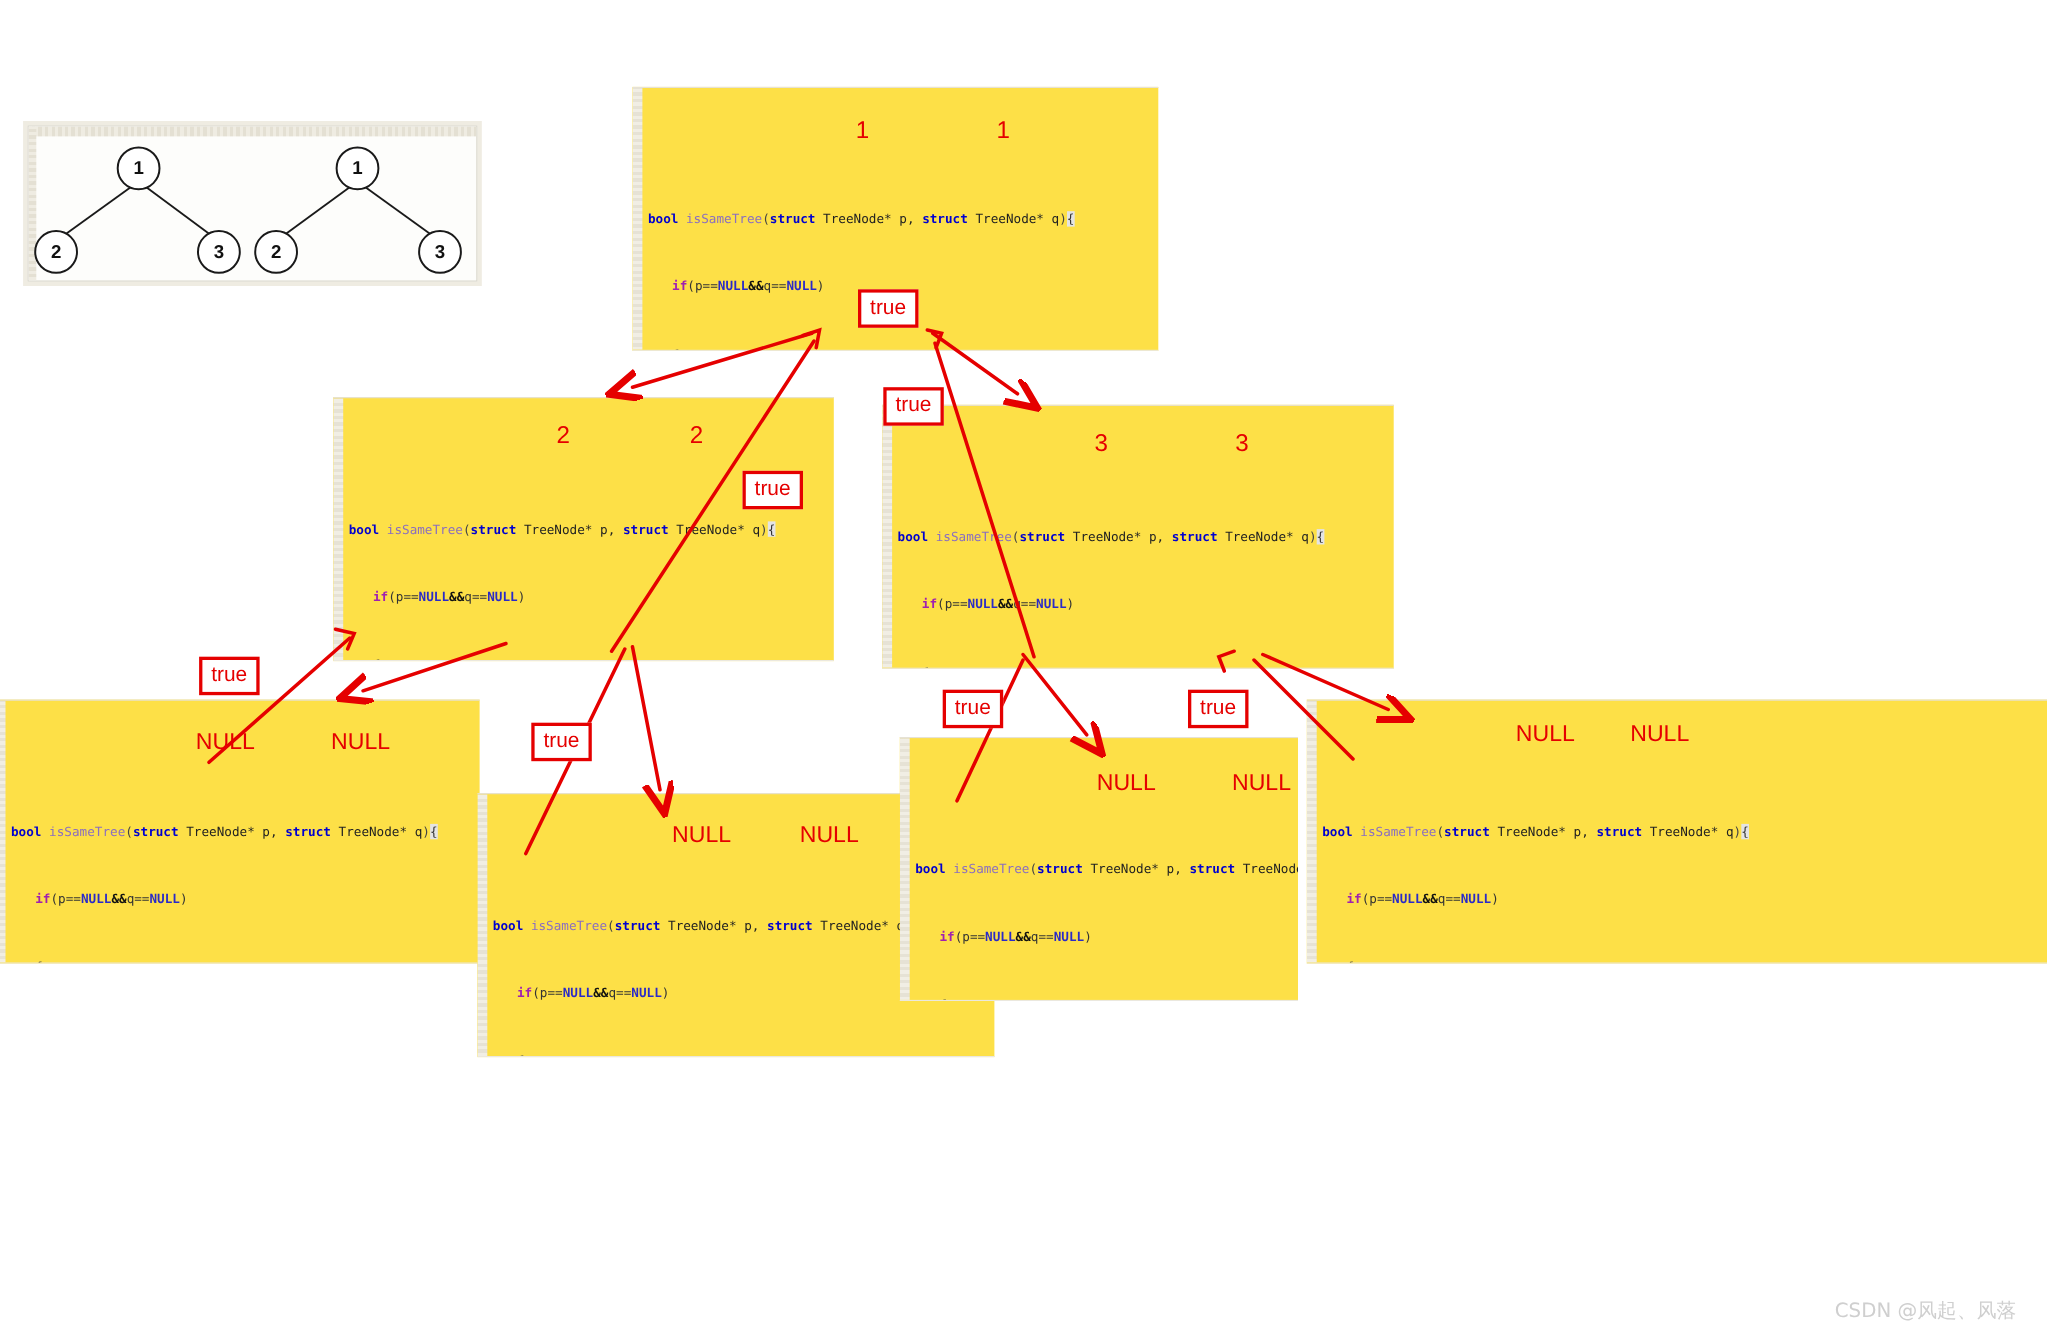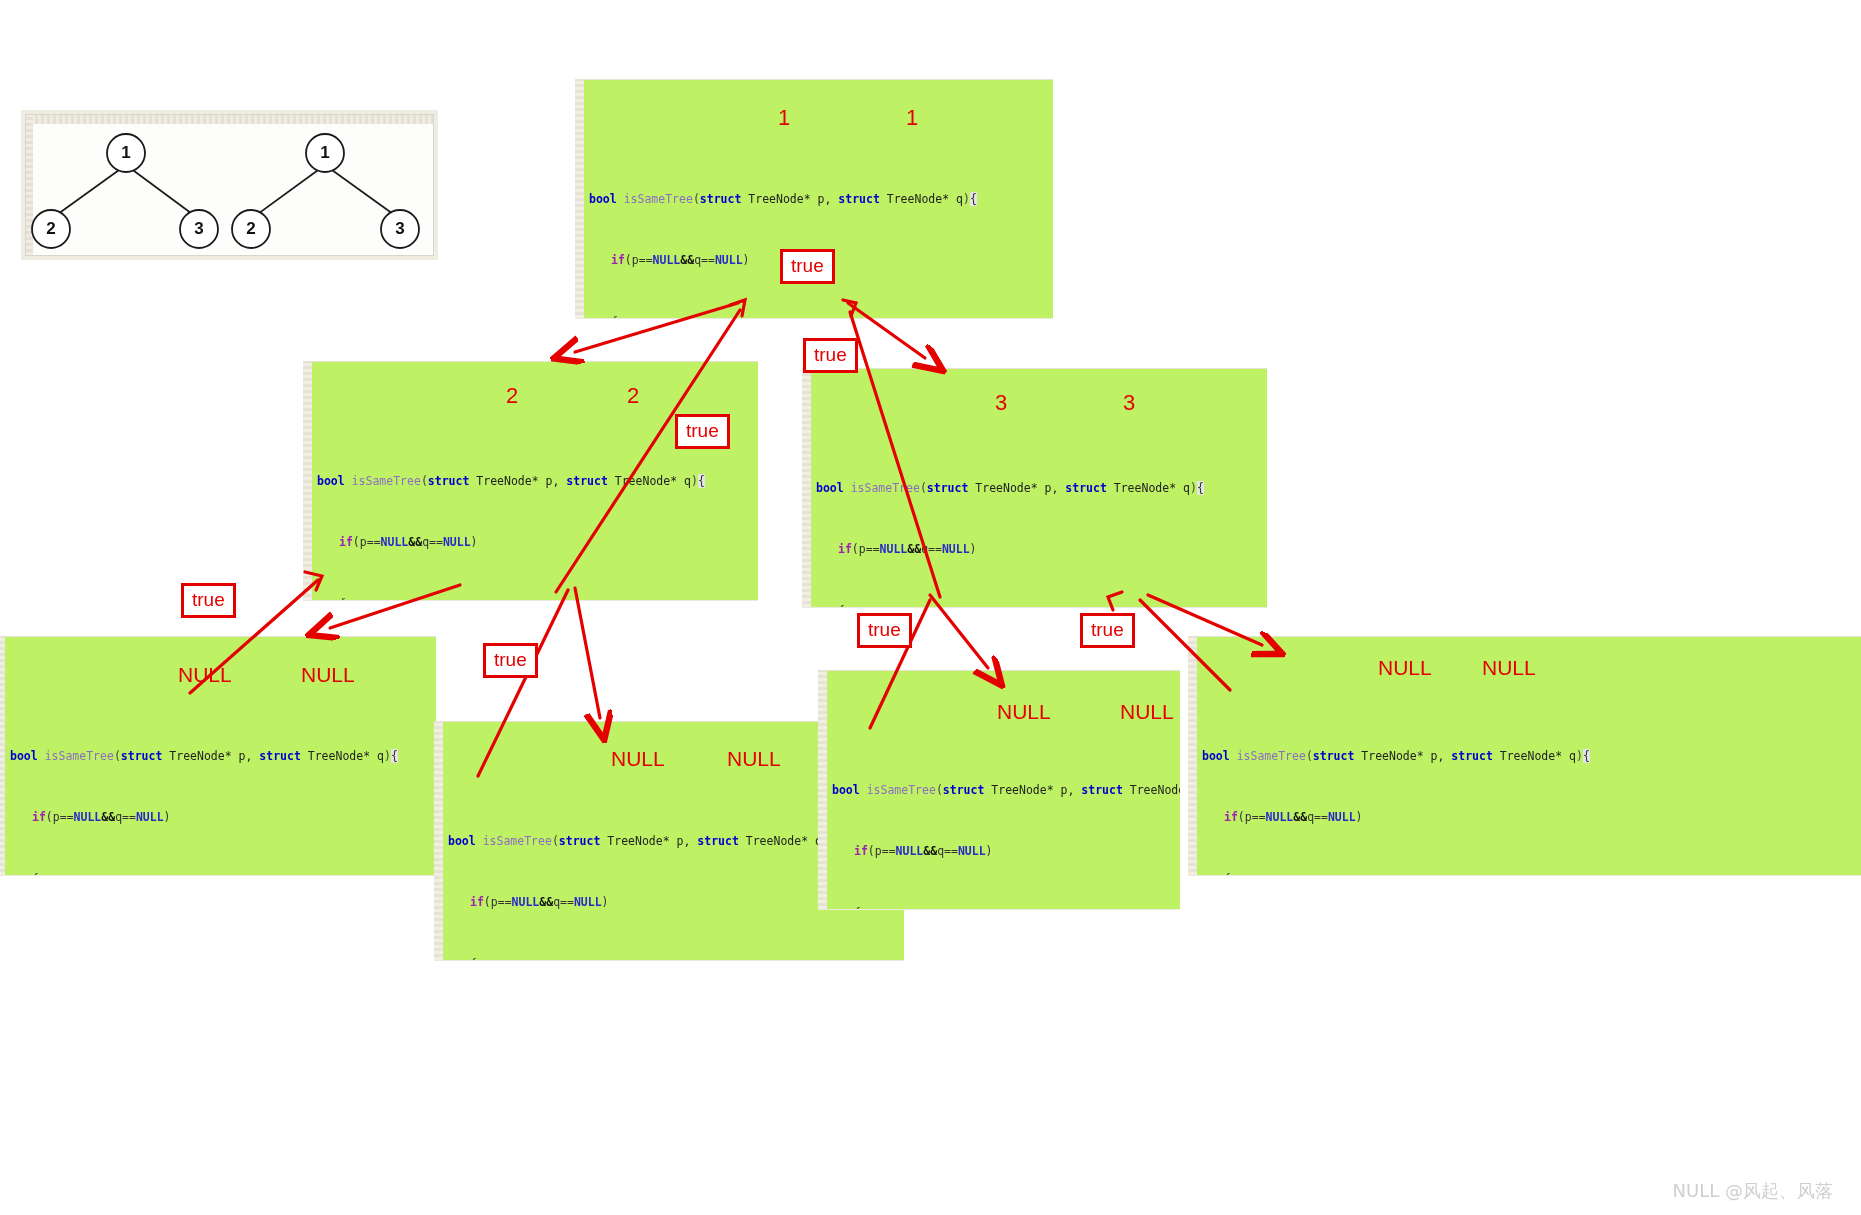--- a/index.html
+++ b/index.html
@@ -31,21 +31,21 @@
   #tree-panel svg{position:absolute;left:0;top:0;}
   .tree-node-label{
     font-family:"Liberation Sans", sans-serif;
     font-size:17px;font-weight:bold;fill:#111;
     text-anchor:middle;dominant-baseline:middle;
   }
 
   
   .code-block{
     position:absolute;
-    background:#bef264;
+    background:#fde047;
     box-sizing:border-box;
     border-top:1px solid #e6e2d6;
     border-bottom:1px solid #ebe8de;
     overflow:hidden;
     font-family:"DejaVu Sans Mono", monospace;
     font-size:11.5px;
     line-height:20.5px;
     white-space:pre;
     color:#333;
   }
@@ -73,20 +73,21 @@
     position:absolute;
     border:3px solid #e50000;
     color:#e50000;
     background:#ffffff;
     font-family:"Liberation Sans", sans-serif;
     font-size:19px;
     line-height:1;
     padding:4px 8px 6px 8px;
     font-weight:400;
     white-space:nowrap;
+    margin-top:14px;
   }
   .anno-text{
     position:absolute;
     color:#e50000;
     font-family:"Liberation Sans", sans-serif;
     font-size:20px;
     white-space:nowrap;
   }
   .anno-num{
     position:absolute;
@@ -343,13 +344,13 @@
 <span class="anno-text" style="left:1482px;top:656px; font-size:21px;">NULL</span>
 
 <span class="anno-box" style="left:780px;  top:249px;">true</span>
 <span class="anno-box" style="left:803px;  top:338px;">true</span>
 <span class="anno-box" style="left:675px;  top:414px;">true</span>
 <span class="anno-box" style="left:181px;  top:583px;">true</span>
 <span class="anno-box" style="left:483px;  top:643px;">true</span>
 <span class="anno-box" style="left:857px;  top:613px;">true</span>
 <span class="anno-box" style="left:1080px; top:613px;">true</span>
 
-<div id="watermark">NULL @风起、风落</div>
+<div id="watermark">CSDN @风起、风落</div>
 
 </body></html>

